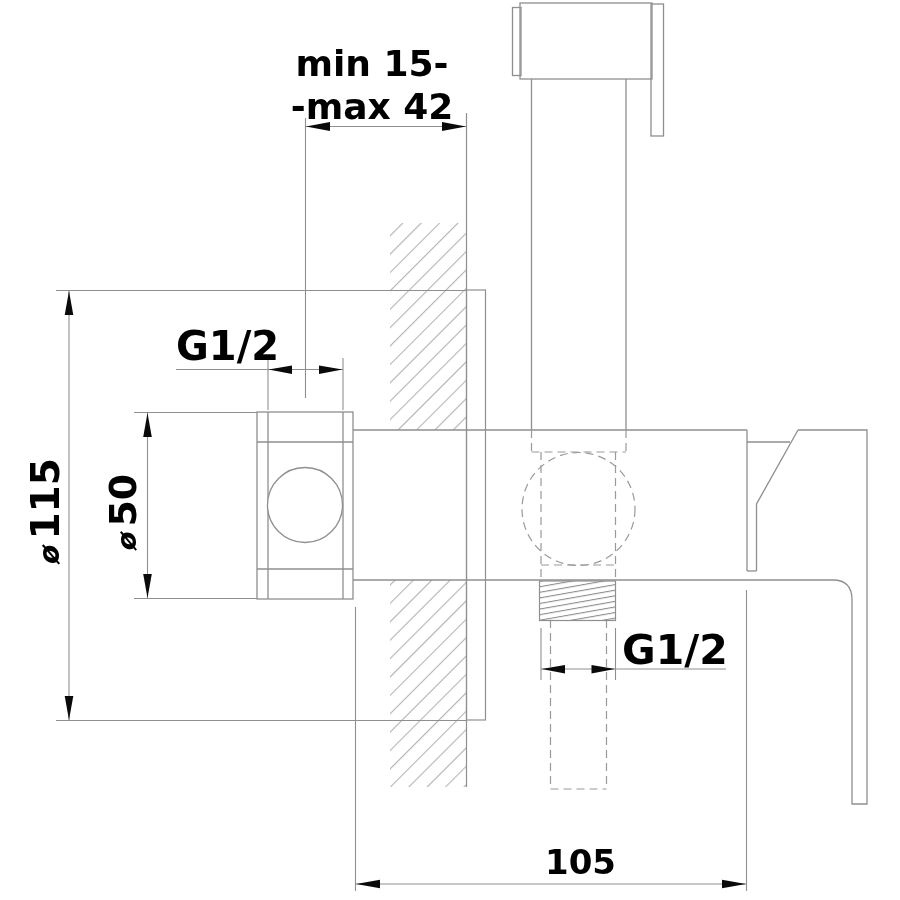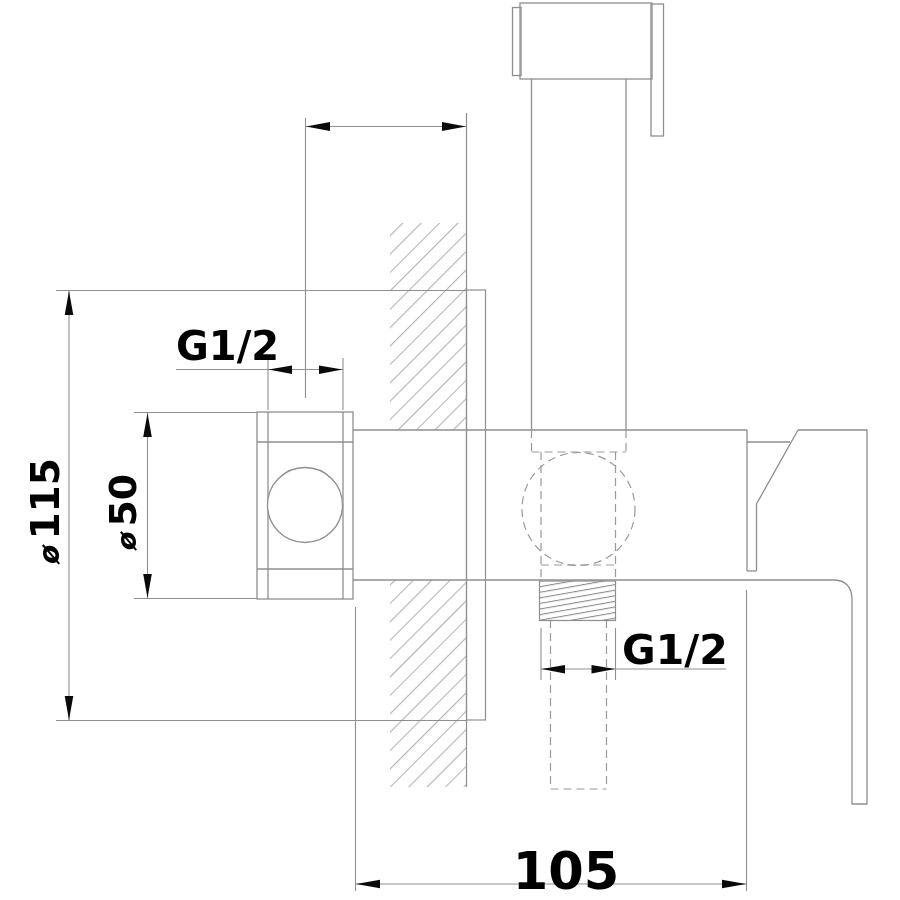--- a/index.html
+++ b/index.html
@@ -33,21 +33,21 @@
   .rot{
     transform:rotate(-90deg);
     transform-origin:center center;
     text-align:center;
   }
   #label-depth-range{left:287px;top:42px;width:170px;font-size:36px;line-height:43px;text-align:center;}
   #label-thread-top{left:176px;top:323px;font-size:40px;}
   #label-plate-diameter{left:-44px;top:487px;width:180px;height:48px;font-size:39px;line-height:48px;}
   #label-valve-diameter{left:53px;top:488px;width:140px;height:48px;font-size:38px;line-height:48px;}
   #label-thread-bottom{left:622px;top:626px;font-size:41px;}
-  #label-body-length{left:496px;top:842px;width:140px;font-size:51px;text-align:center;}
+  #label-body-length{left:476px;top:842px;width:140px;font-size:34px;text-align:right;}
 </style>
 </head>
 <body>
 
 <div id="canvas">
 
   <svg id="linework" width="900" height="900" viewBox="0 0 900 900" fill="none" stroke-linecap="butt">
     <defs>
       <pattern id="hatch45" patternUnits="userSpaceOnUse" width="13" height="13" patternTransform="rotate(-45)">
         <rect width="13" height="1.1" fill="#b3b3b3"></rect>
@@ -155,20 +155,24 @@
 
     <g stroke="#8f8f8f" stroke-width="1.1">
       <line x1="355.5" y1="607" x2="355.5" y2="891"></line>
       <line x1="746.5" y1="590" x2="746.5" y2="891"></line>
       <line x1="355.5" y1="884" x2="746.5" y2="884"></line>
       <polygon points="356,884 380,879.7 380,888.3" fill="#0a0a0a" stroke="none"></polygon>
       <polygon points="746,884 722,879.7 722,888.3" fill="#0a0a0a" stroke="none"></polygon>
     </g>
   </svg>
 
+  <div class="dimlabel" id="label-depth-range">
+    <div>min 15-</div>
+    <div>-max 42</div>
+  </div>
 
   <div class="dimlabel" id="label-thread-top">
     <span>G1/2</span>
   </div>
 
   <div class="dimlabel rot" id="label-plate-diameter">
     <span class="dia">ø</span><span>115</span>
   </div>
 
   <div class="dimlabel rot" id="label-valve-diameter">

